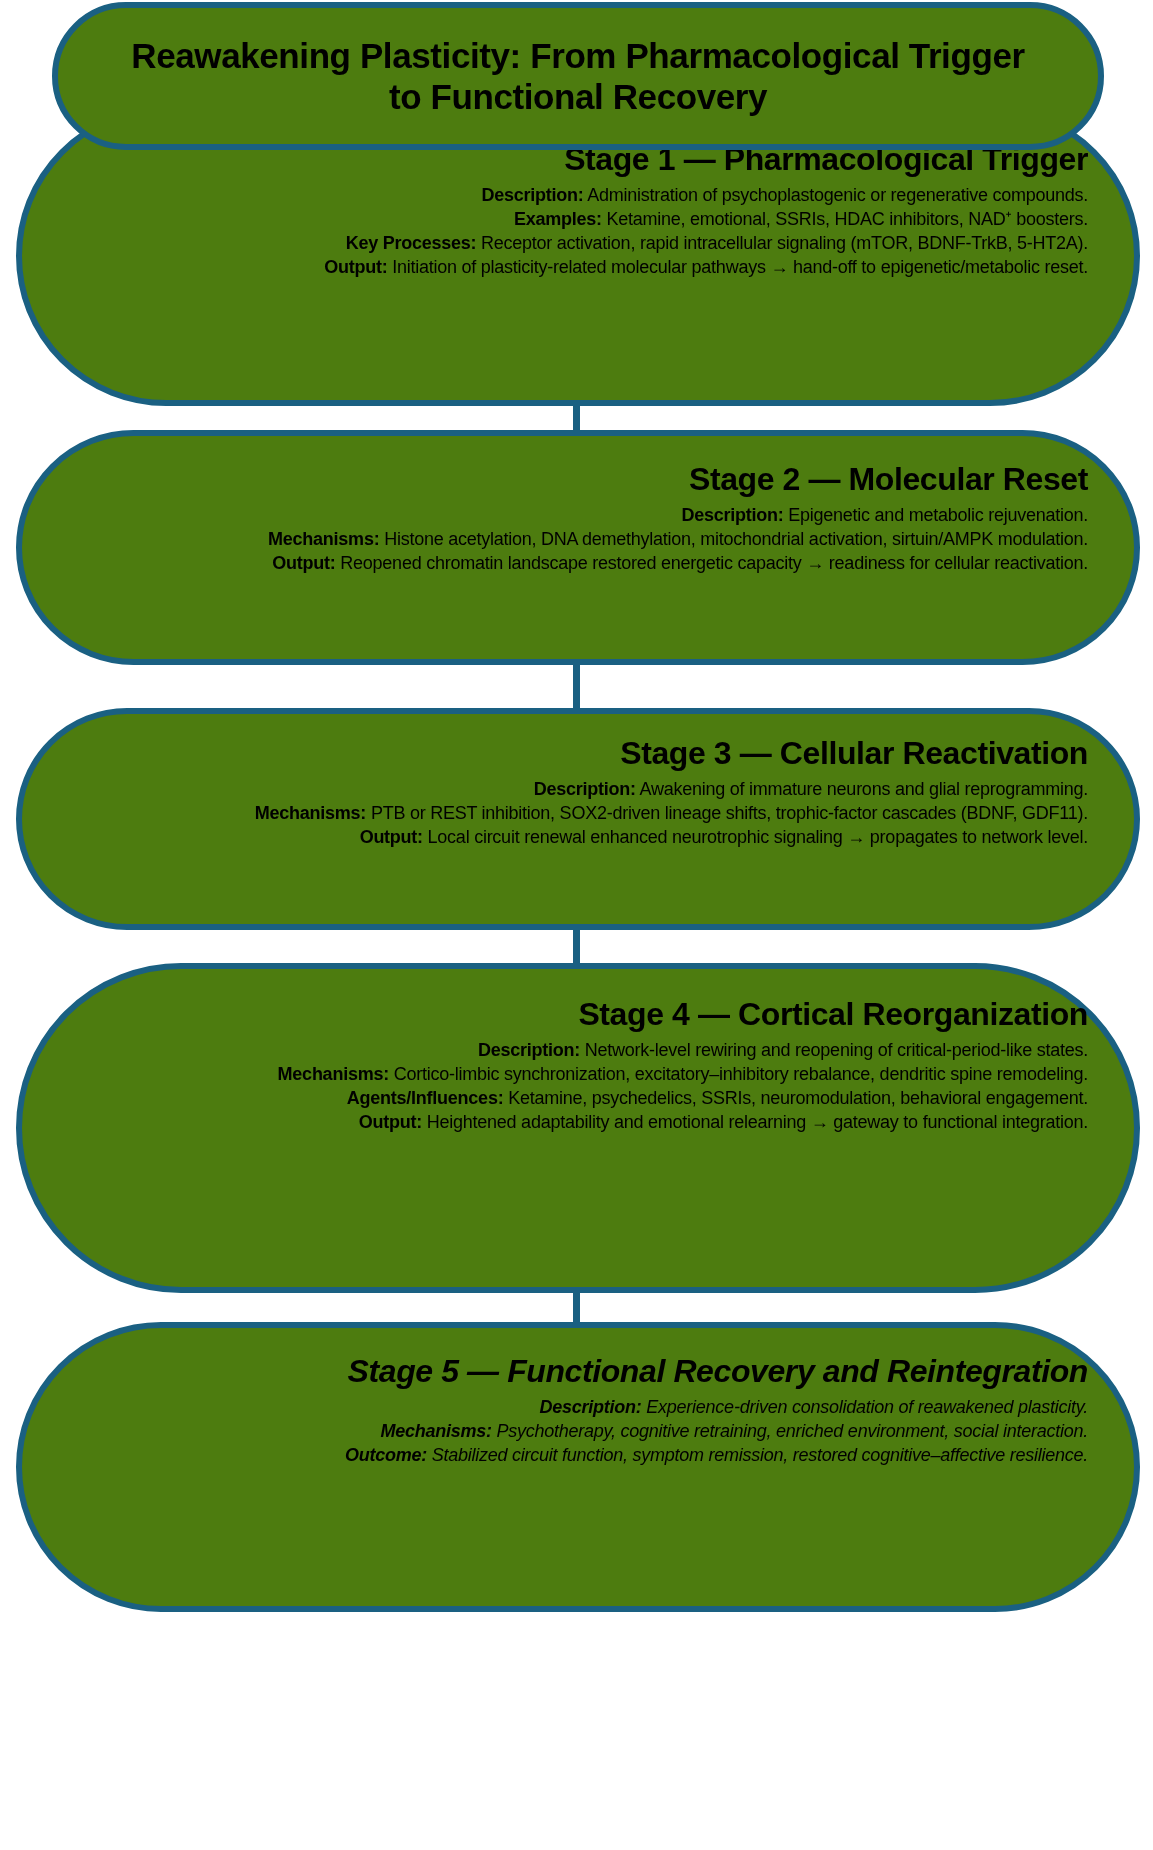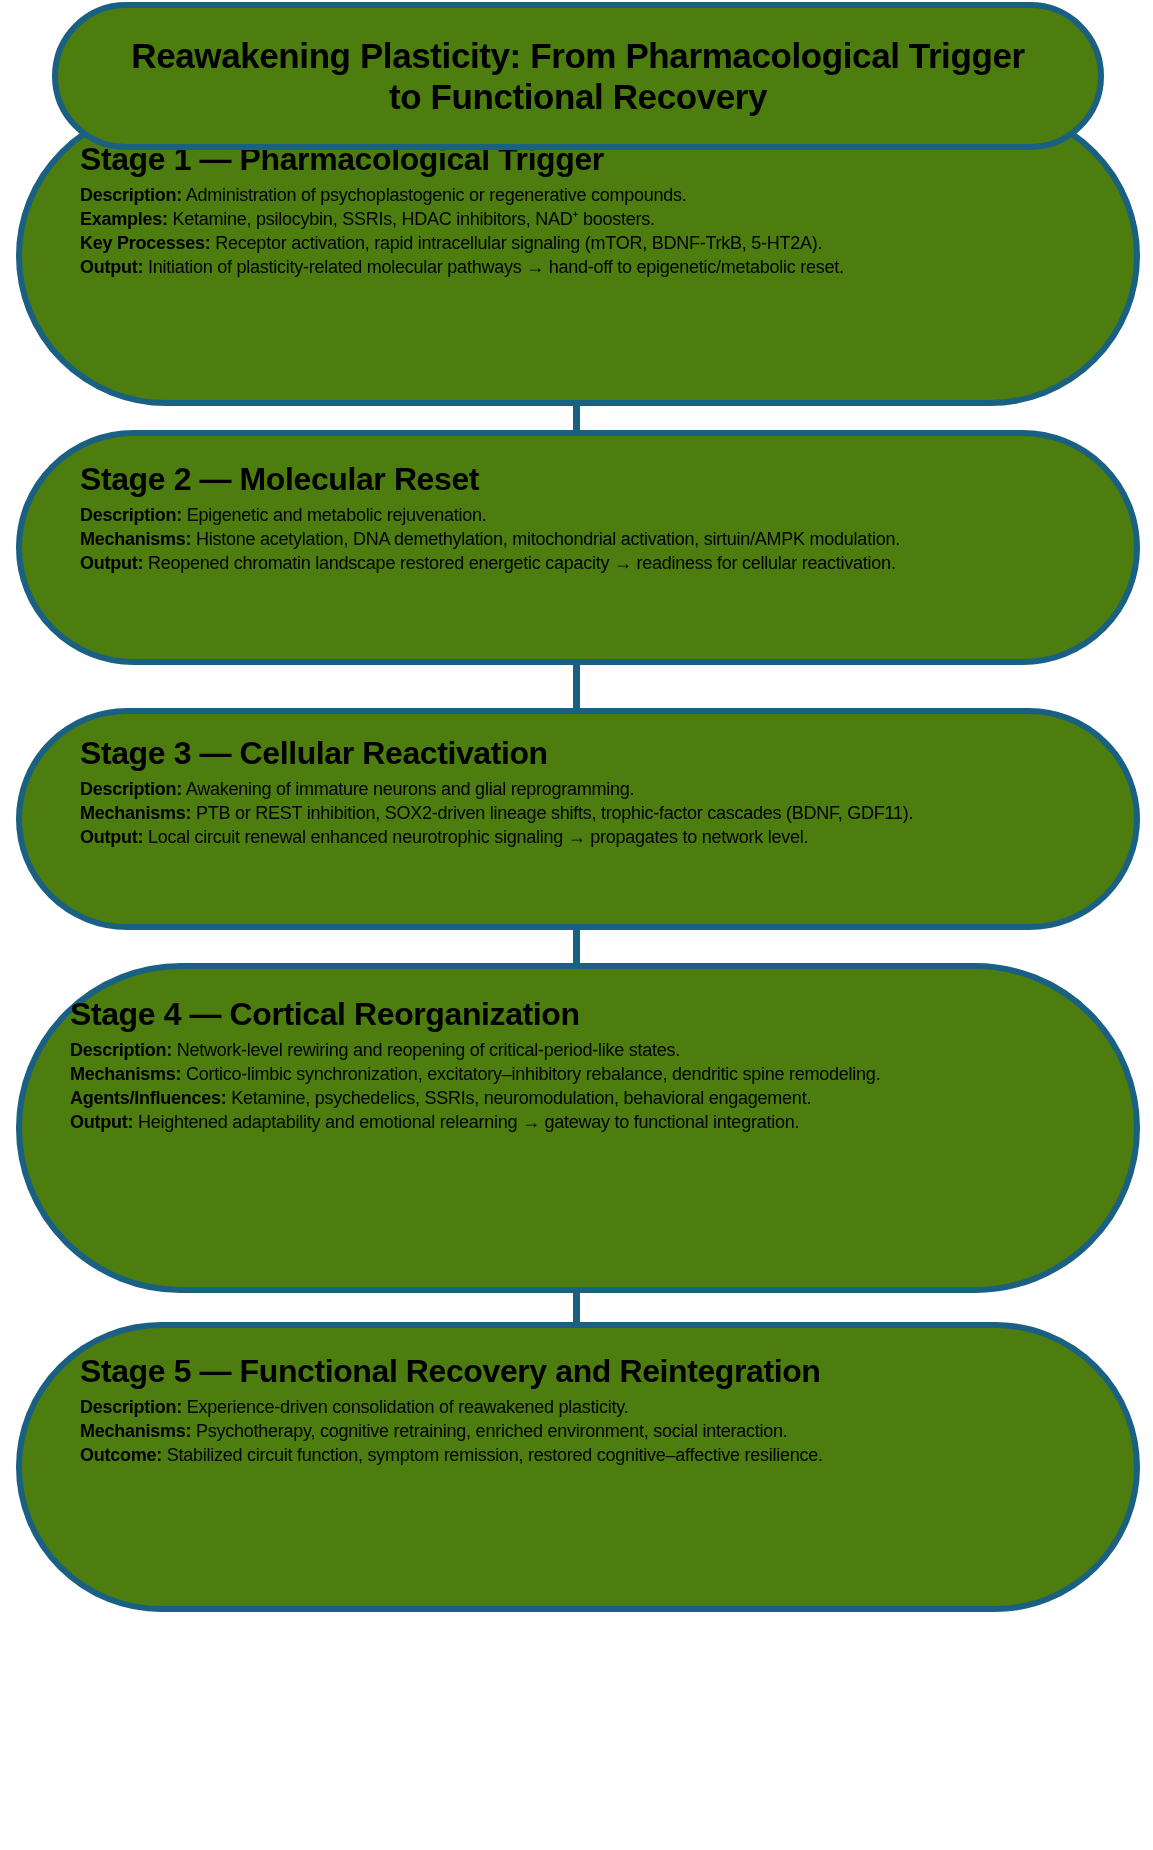--- a/index.html
+++ b/index.html
@@ -33,20 +33,21 @@
   }
   .node-inner {
     position: absolute;
     left: 72px;
     right: 48px;
     top: 0;
     bottom: 0;
     display: flex;
     flex-direction: column;
     justify-content: center;
+    align-items: flex-end;
   }
 
   
   .title-node {
     left: 52px;
     top: 2px;
     width: 1052px;
     height: 148px;
     border-radius: 74px / 74px;
     z-index: 3;
@@ -80,21 +81,21 @@
   }
   .field b {
     font-weight: bold;
   }
 
   
   #stage-1 { left: 16px;  top: 106px;  width: 1124px; height: 300px; border-radius: 150px / 150px; }
   #stage-2 { left: 16px;  top: 430px;  width: 1124px; height: 235px; border-radius: 118px / 118px; }
   #stage-3 { left: 16px;  top: 708px;  width: 1124px; height: 222px; border-radius: 111px / 111px; }
   #stage-4 { left: 16px;  top: 963px;  width: 1124px; height: 330px; border-radius: 165px / 165px; }
-  #stage-5 { left: 16px;  top: 1322px; width: 1124px; height: 290px; border-radius: 145px / 145px; }
+  #stage-5 { left: 16px;  top: 1322px; width: 1124px; height: 290px; border-radius: 145px / 145px; font-style: italic; }
 
   #stage-1 .node-inner { justify-content: flex-start; padding-top: 30px; left: 58px; right: 46px; }
   #stage-2 .node-inner { justify-content: flex-start; padding-top: 26px; left: 58px; right: 46px; }
   #stage-3 .node-inner { justify-content: flex-start; padding-top: 22px; left: 58px; right: 46px; }
   #stage-4 .node-inner { justify-content: flex-start; padding-top: 28px; left: 48px; right: 46px; }
   #stage-5 .node-inner { justify-content: flex-start; padding-top: 26px; left: 58px; right: 46px; }
 
   
   .connector {
     position: absolute;
@@ -116,21 +117,21 @@
 
   <div class="connector" id="conn-1-2" style="background: rgb(26, 96, 130);"></div>
   <div class="connector" id="conn-2-3" style="background: rgb(26, 96, 130);"></div>
   <div class="connector" id="conn-3-4" style="background: rgb(26, 96, 130);"></div>
   <div class="connector" id="conn-4-5" style="background: rgb(26, 96, 130);"></div>
 
   <div class="node" id="stage-1" style="border-color: rgb(26, 96, 130);">
     <div class="node-inner">
       <div class="stage-title">Stage 1 — Pharmacological Trigger</div>
       <div class="field"><b>Description:</b><span> Administration of psychoplastogenic or regenerative compounds.</span></div>
-      <div class="field"><b>Examples:</b><span> Ketamine, psilocybin, SSRIs, HDAC inhibitors, NAD⁺ boosters.</span></div>
+      <div class="field"><b>Examples:</b><span> Ketamine, emotional, SSRIs, HDAC inhibitors, NAD⁺ boosters.</span></div>
       <div class="field"><b>Key Processes:</b><span> Receptor activation, rapid intracellular signaling (mTOR, BDNF-TrkB, 5-HT2A).</span></div>
       <div class="field"><b>Output:</b><span> Initiation of plasticity-related molecular pathways → hand-off to epigenetic/metabolic reset.</span></div>
     </div>
   </div>
 
   <div class="node" id="stage-2" style="border-color: rgb(26, 96, 130);">
     <div class="node-inner">
       <div class="stage-title">Stage 2 — Molecular Reset</div>
       <div class="field"><b>Description:</b><span> Epigenetic and metabolic rejuvenation.</span></div>
       <div class="field"><b>Mechanisms:</b><span> Histone acetylation, DNA demethylation, mitochondrial activation, sirtuin/AMPK modulation.</span></div>

